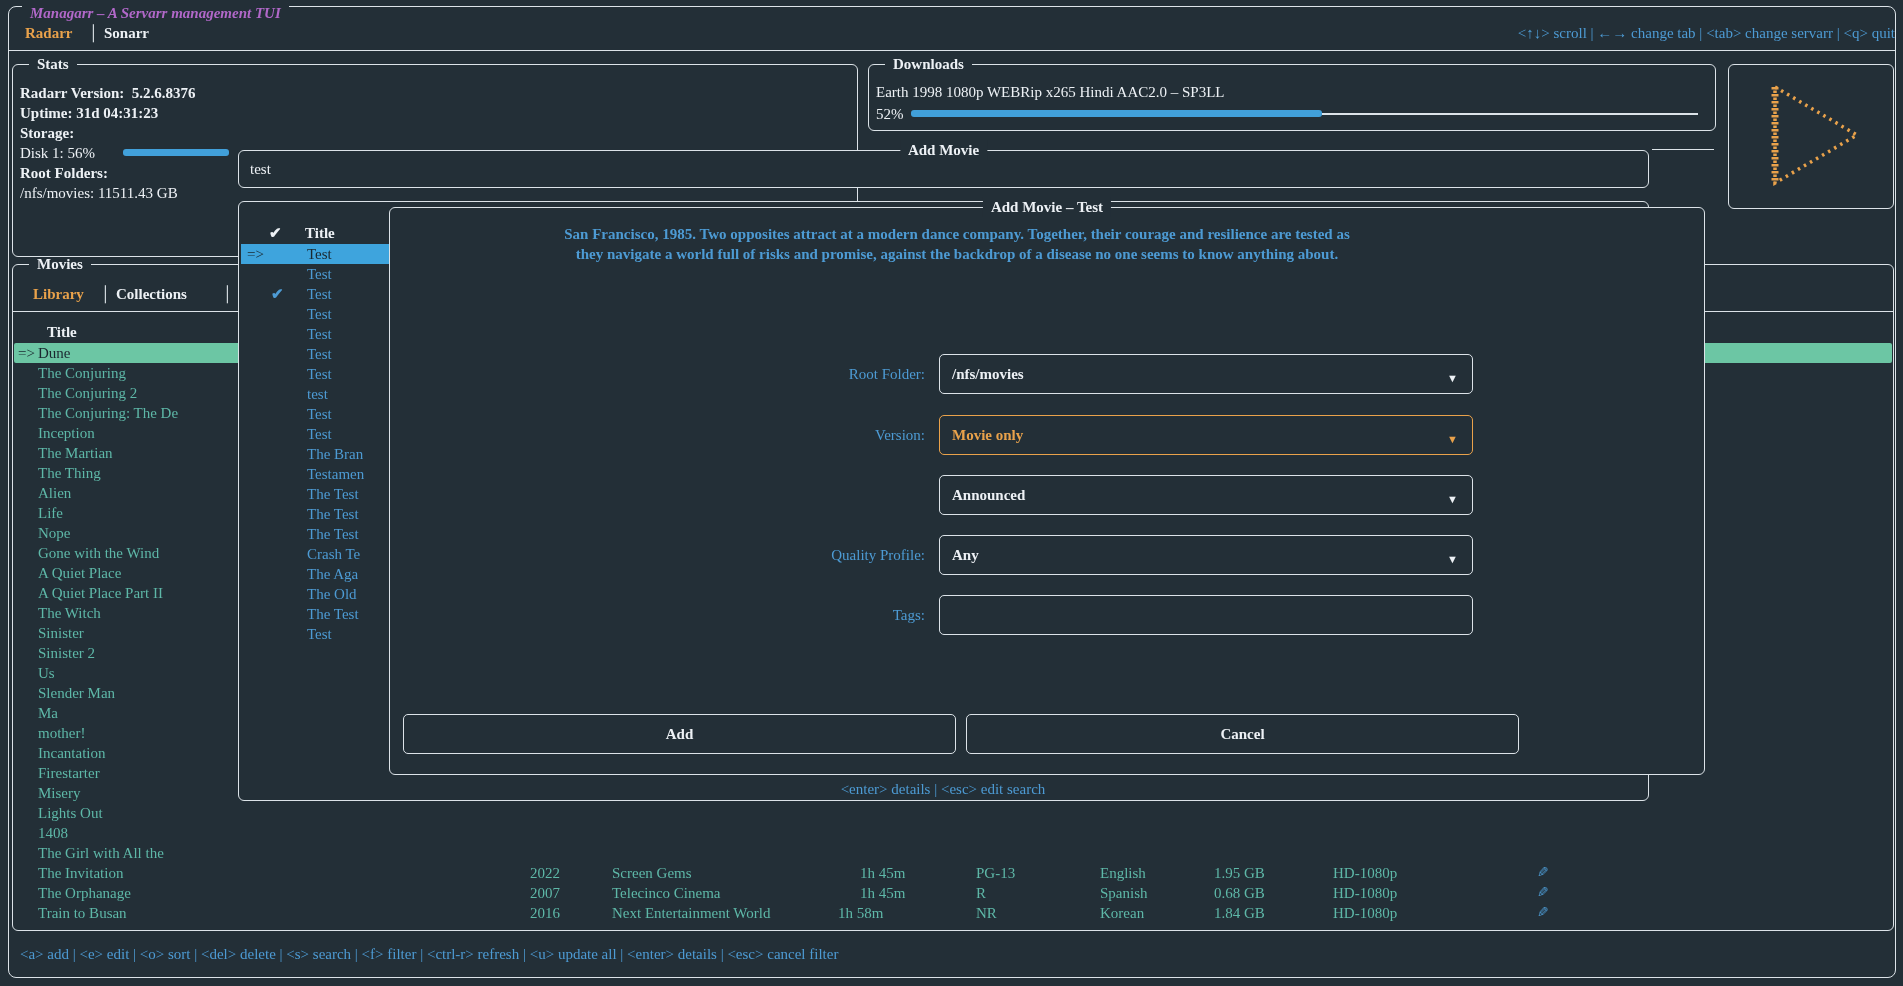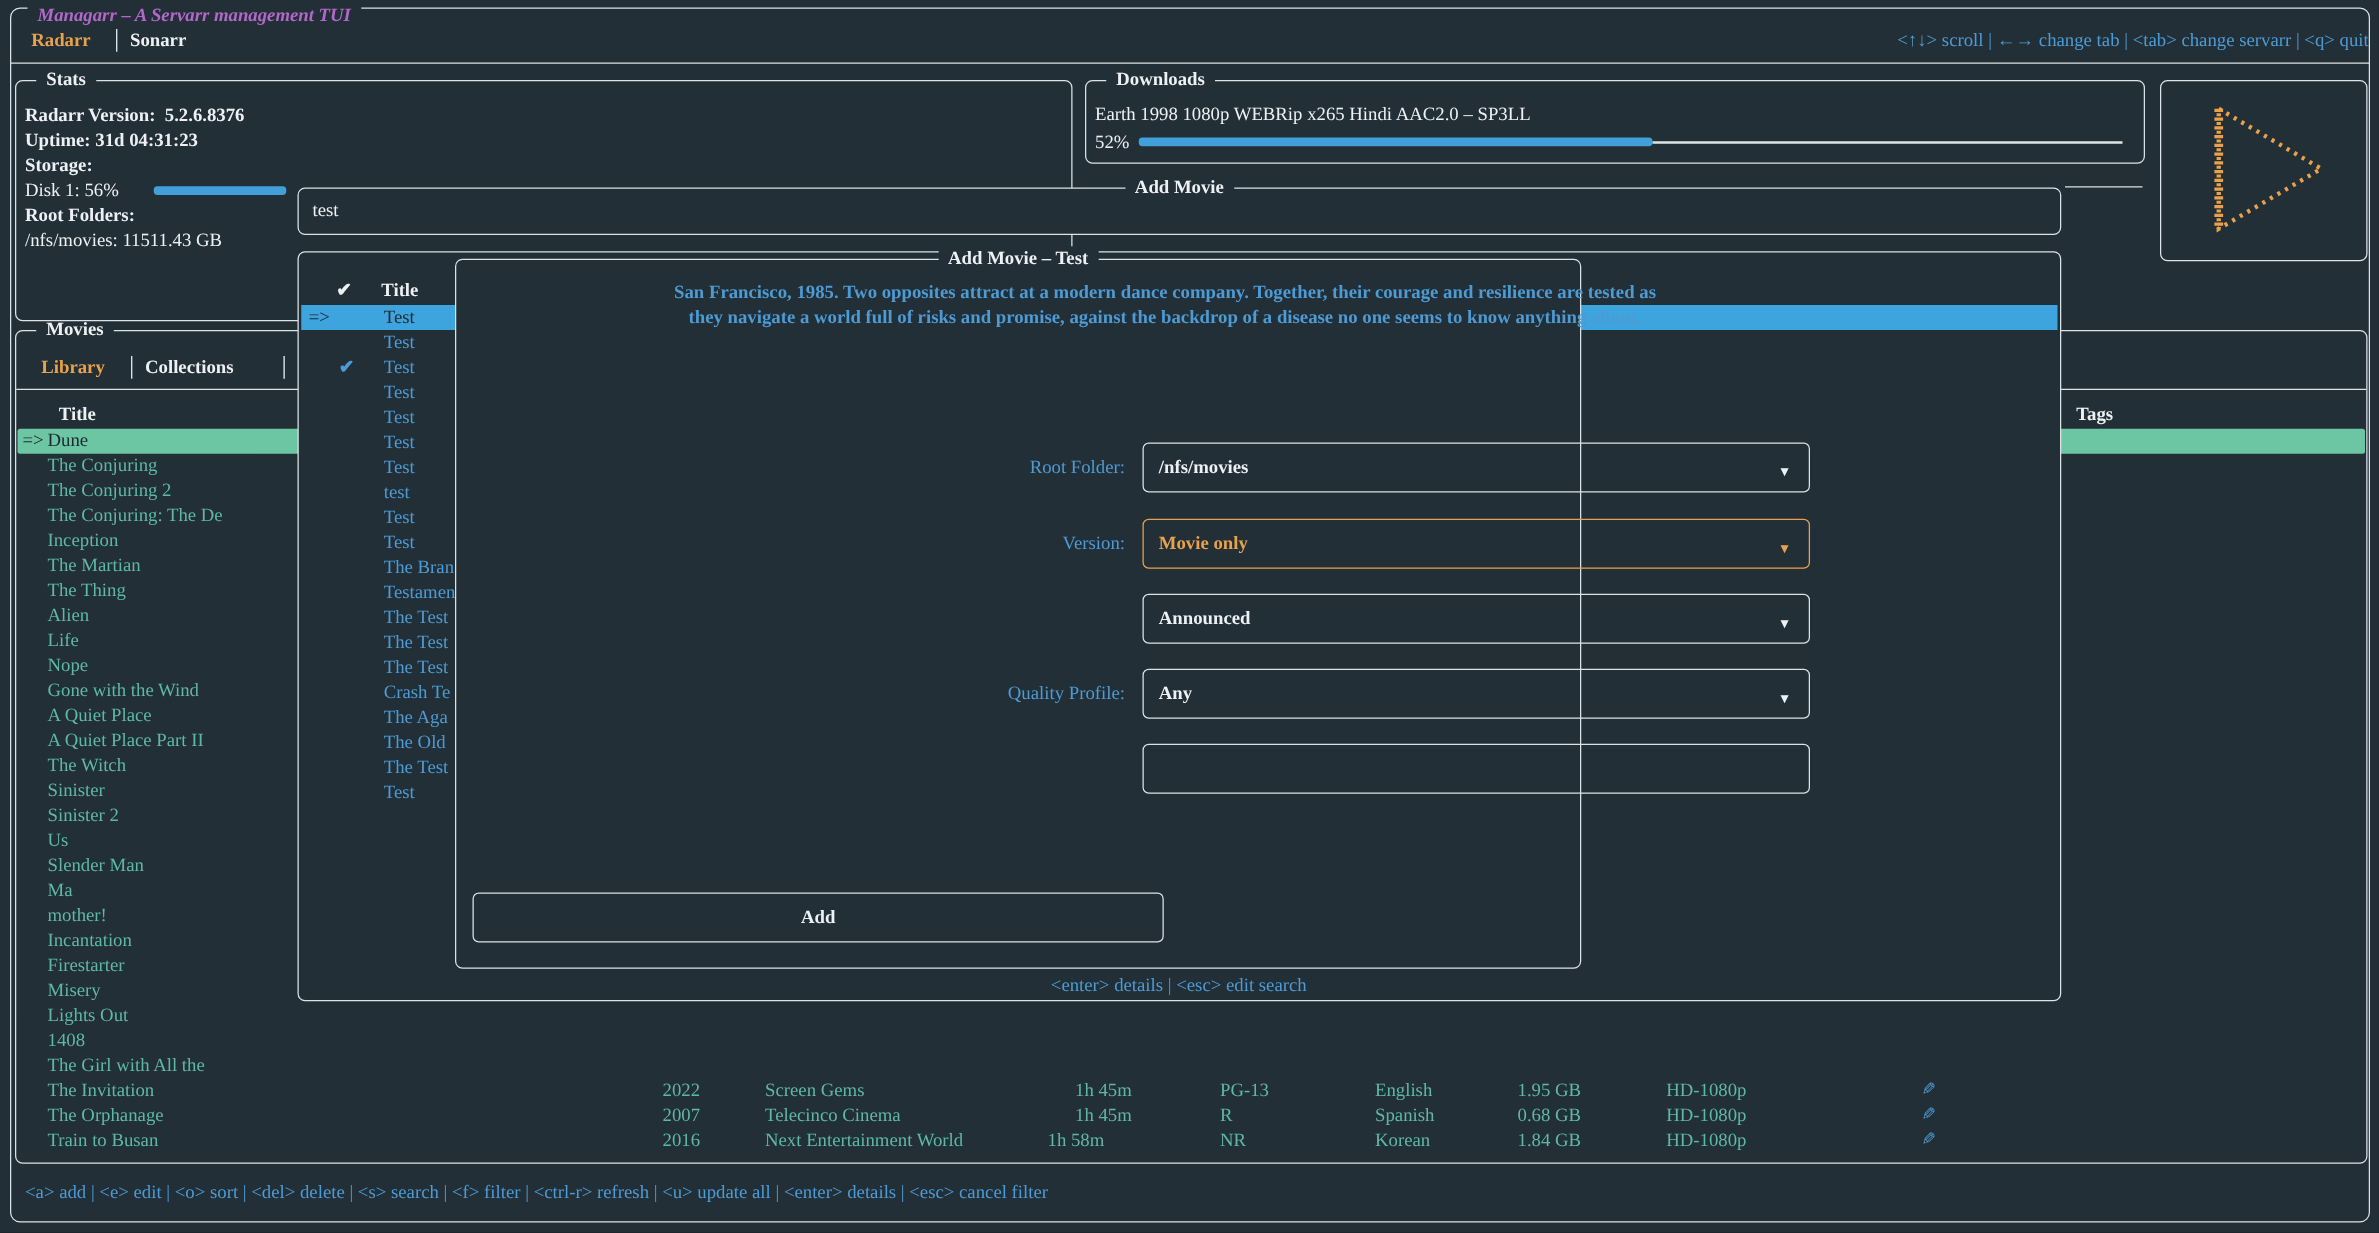--- a/index.html
+++ b/index.html
@@ -278,21 +278,21 @@
         <div class="res-row" style="top: 360px;">
           <span class="ttl">The Test</span>
         </div>
         <div class="res-row" style="top: 380px;">
           <span class="ttl">Test</span>
         </div>
       </div>
     <div class="abs blue" style="left:0;top:577px;width:1408px;text-align:center">&lt;enter&gt; details | &lt;esc&gt; edit search</div>
   </div>
 
-  <div class="box" style="left:364px;top:207px;width:901px;height:568px;background:var(--bg);z-index:7">
+  <div class="box" style="left:389px;top:207px;width:1316px;height:568px;background:var(--bg);z-index:7">
     <div class="btitle" style="left:50%;transform:translateX(-50%)">Add Movie – Test</div>
     <div class="abs blue bold" style="left:0;top:16px;width:1134px;text-align:center">San Francisco, 1985. Two opposites attract at a modern dance company. Together, their courage and resilience are tested as</div>
     <div class="abs blue bold" style="left:0;top:36px;width:1134px;text-align:center">they navigate a world full of risks and promise, against the backdrop of a disease no one seems to know anything about.</div>
 
     <div class="flabel" style="top:156px">Root Folder:</div>
     <div class="field" style="top:146px">
       <span class="val">/nfs/movies</span>
       <span class="arrow">▼</span>
     </div>
 
@@ -306,21 +306,23 @@
       <span class="val">Announced</span>
       <span class="arrow">▼</span>
     </div>
 
     <div class="flabel" style="top:337px">Quality Profile:</div>
     <div class="field" style="top:327px">
       <span class="val">Any</span>
       <span class="arrow">▼</span>
     </div>
 
+    <div class="flabel" style="top:397px">Tags:</div>
     <div class="field" style="top:387px">
       <span class="val"></span>
     </div>
 
     <div class="tui-btn" style="left:13px;top:506px;width:553px">Add</div>
+    <div class="tui-btn" style="left:576px;top:506px;width:553px">Cancel</div>
   </div>
 
   <div class="abs blue" style="left:20px;top:944px;z-index:2">&lt;a&gt; add | &lt;e&gt; edit | &lt;o&gt; sort | &lt;del&gt; delete | &lt;s&gt; search | &lt;f&gt; filter | &lt;ctrl-r&gt; refresh | &lt;u&gt; update all | &lt;enter&gt; details | &lt;esc&gt; cancel filter</div>
 </div>
 
 </body></html>

